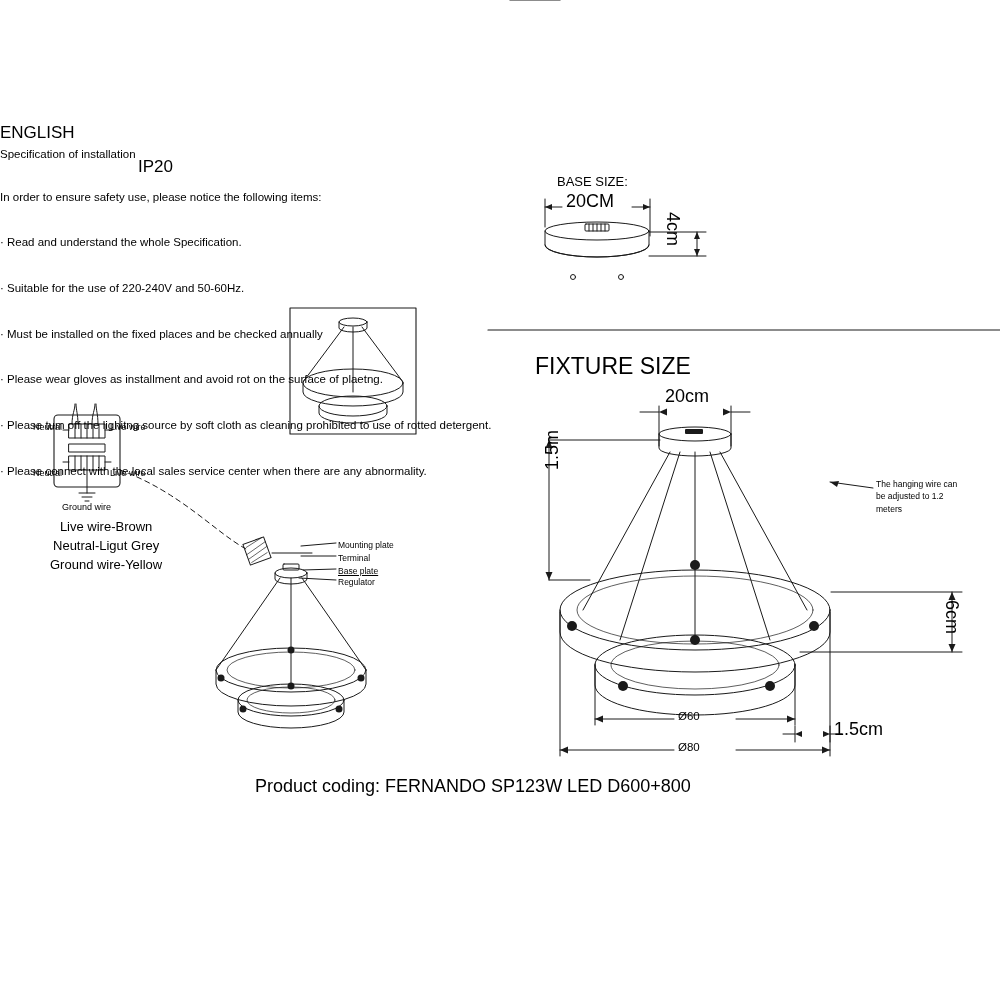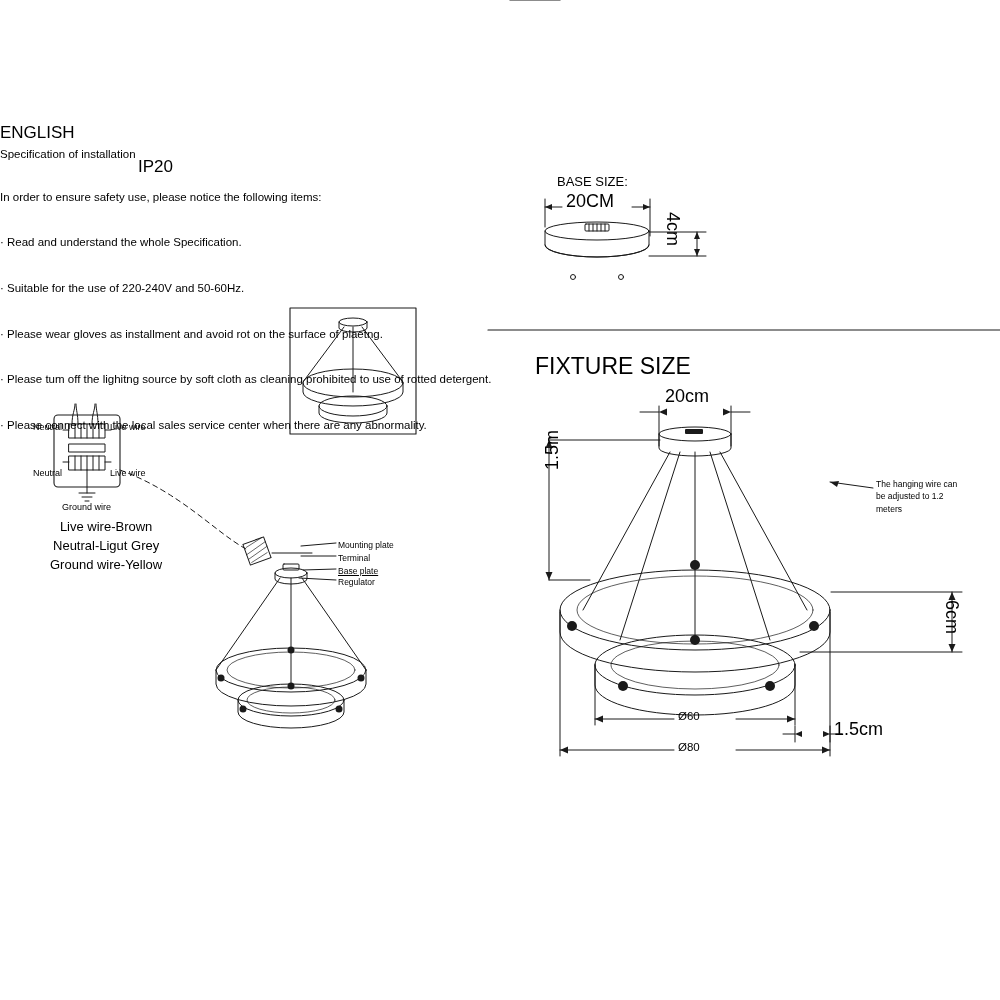--- a/index.html
+++ b/index.html
@@ -280,20 +280,21 @@
     </g>
   </svg>
 
   <div class="txt" id="spec-header-english">ENGLISH</div>
   <div class="txt" id="spec-header-ip">IP20</div>
   <div class="txt" id="spec-title">Specification of installation</div>
   <div class="txt" id="spec-list">
     <div>In order to ensure safety use, please notice the following items:</div>
     <div>· Read and understand the whole Specification.</div>
     <div>· Suitable for the use of 220-240V and 50-60Hz.</div>
+    <div>· Must be installed on the fixed places and be checked annually</div>
     <div>· Please wear gloves as installment and avoid rot on the surface of plaetng.</div>
     <div>· Please tum off the lighitng source by soft cloth as cleaning prohibited to use of rotted detergent.</div>
     <div>· Please connect with the local sales service center when there are any abnormality.</div>
   </div>
 
   <div class="txt" id="base-size-title">BASE SIZE:</div>
   <div class="txt" id="base-size-width">20CM</div>
   <div class="txt" id="base-size-height">4cm</div>
 
   <div class="txt" id="fixture-size-title">FIXTURE SIZE</div>
@@ -314,14 +315,15 @@
   <div class="txt wire-lbl" id="lbl-ground">Ground wire</div>
   <div class="txt" id="wire-legend">Live wire-Brown
 Neutral-Ligut Grey
 Ground wire-Yellow</div>
 
   <div class="txt" id="callout-mounting">Mounting plate</div>
   <div class="txt" id="callout-terminal">Terminal</div>
   <div class="txt" id="callout-baseplate">Base plate</div>
   <div class="txt" id="callout-regulator">Regulator</div>
 
+  <div class="txt" id="product-coding">Product coding: FERNANDO SP123W LED D600+800</div>
 
 </div>
 
 </body></html>

